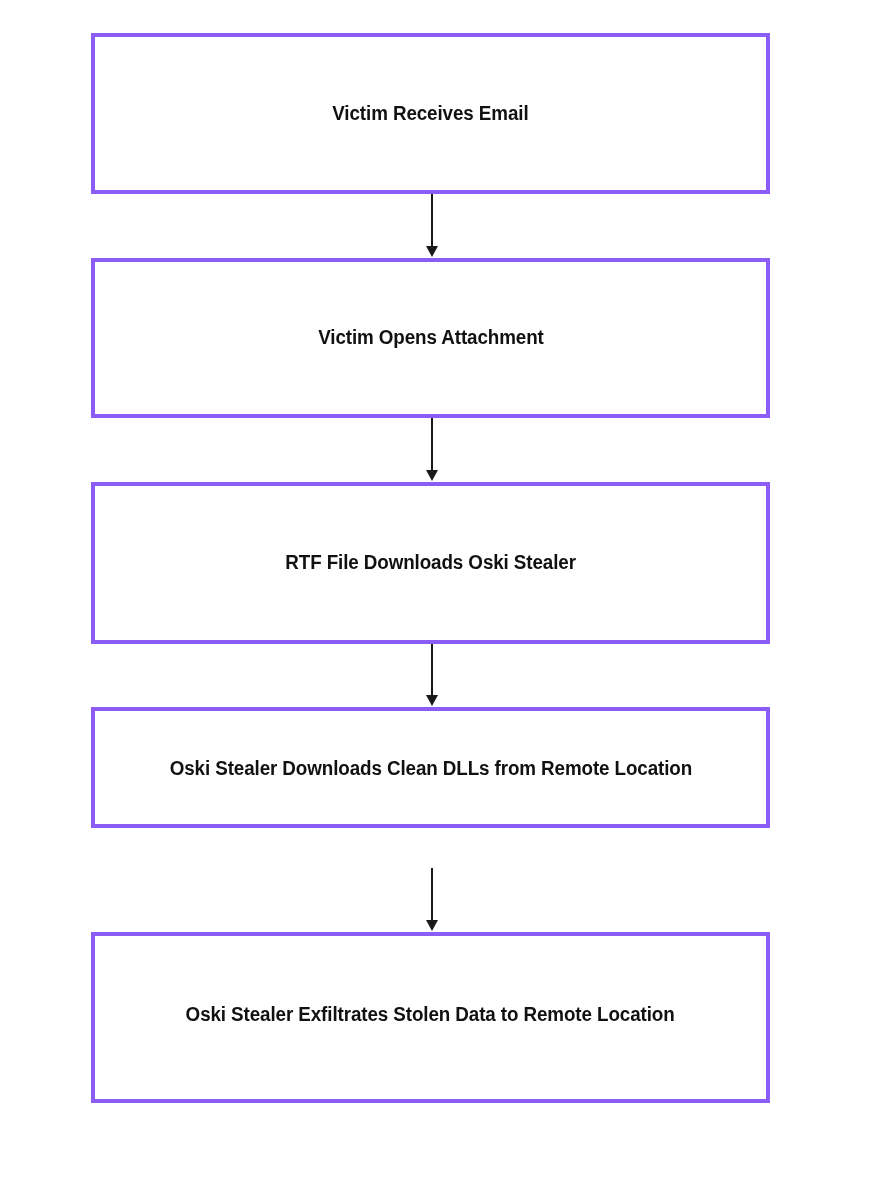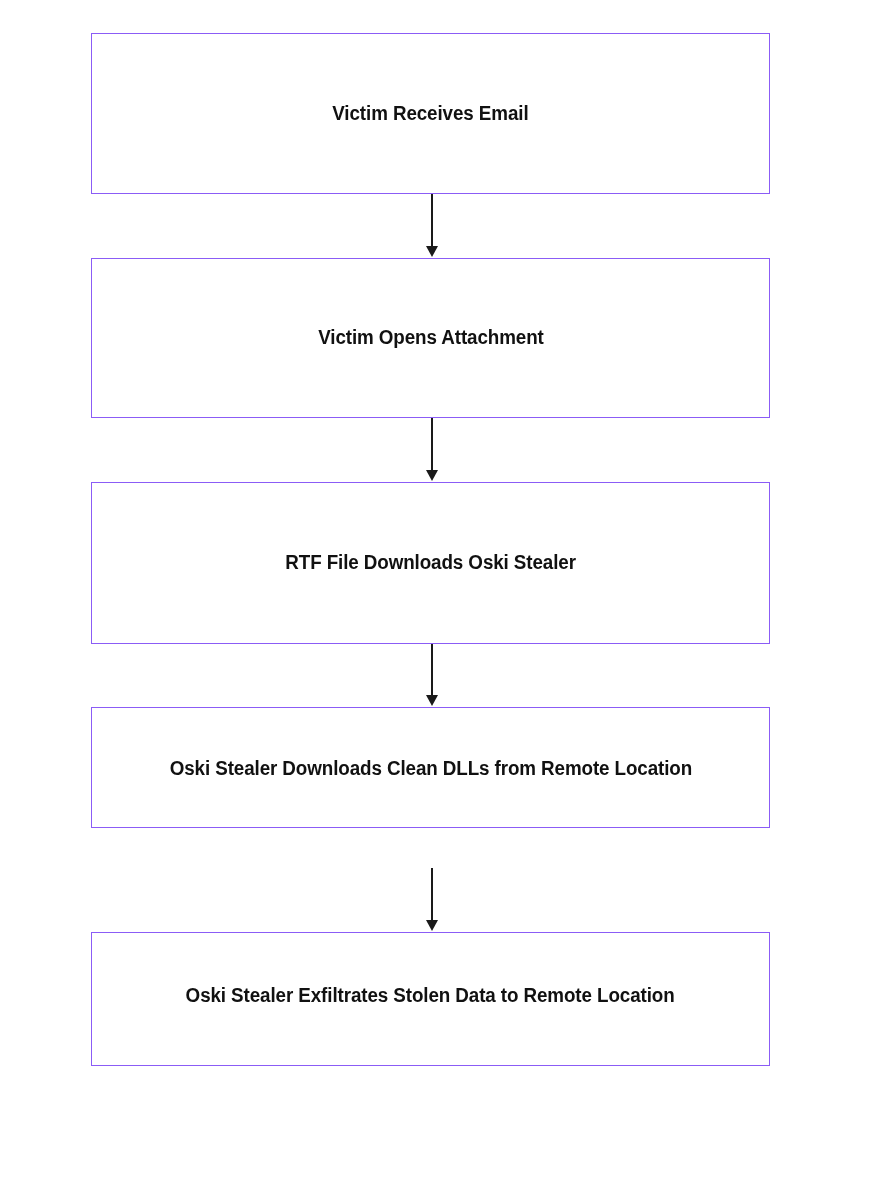--- a/index.html
+++ b/index.html
@@ -22,21 +22,21 @@
     left: 0;
     top: 0;
     width: 872px;
     height: 1178px;
   }
 
   .node {
     position: absolute;
     box-sizing: border-box;
     background: #ffffff;
-    border: 1px solid #8b5cf6;
+    border: 4px solid #8b5cf6;
     display: flex;
     align-items: center;
     justify-content: center;
   }
 
   .node-label {
     font-family: "Liberation Sans", sans-serif;
     font-weight: bold;
     font-size: 20px;
     line-height: 24px;
@@ -55,21 +55,21 @@
 
   #node-1 { left: 91px;  top: 258px;  width: 679px; height: 160px; }
   #node-1 .node-label { margin-top: -2px; }
 
   #node-2 { left: 91px;  top: 482px;  width: 679px; height: 162px; }
   #node-2 .node-label { margin-top: -2px; }
 
   #node-3 { left: 91px;  top: 707px;  width: 679px; height: 121px; }
   #node-3 .node-label { margin-top: 0px; }
 
-  #node-4 { left: 91px;  top: 932px;  width: 679px; height: 134px; }
+  #node-4 { left: 91px;  top: 932px;  width: 679px; height: 171px; }
   #node-4 .node-label { margin-top: -8px; }
 
   
   .connector {
     position: absolute;
     left: 426px;
     width: 12px;
     pointer-events: none;
   }
   .connector .shaft {

